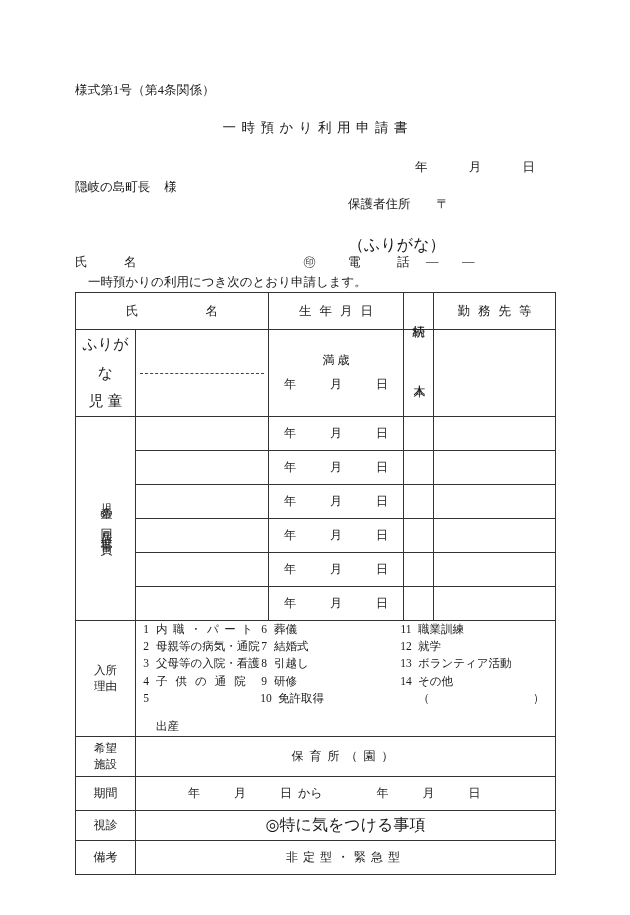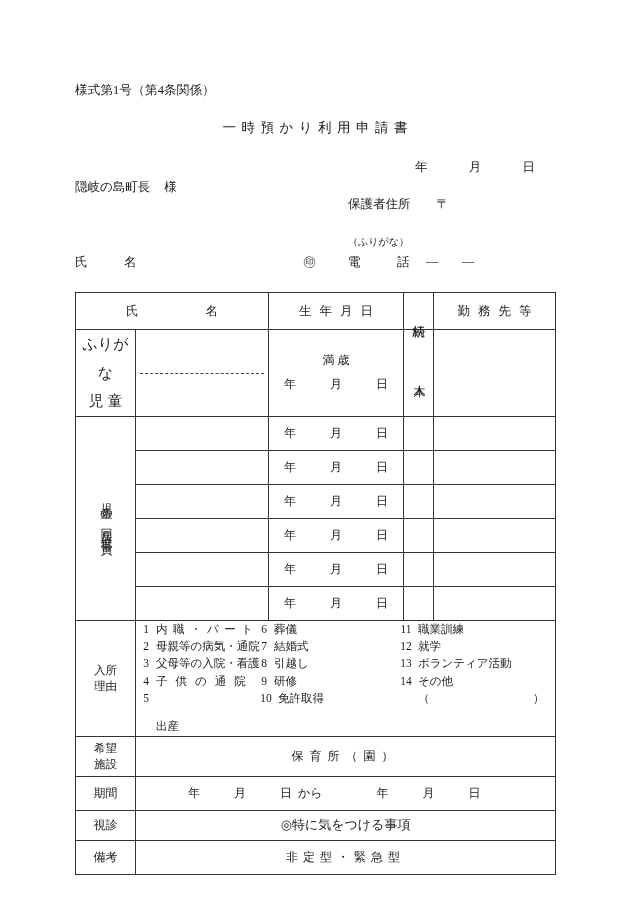--- a/index.html
+++ b/index.html
@@ -55,21 +55,21 @@
 
   .guardian-addr {
     left: 348px; top: 196px;
     font-size: 12.5px;
     white-space: nowrap;
   }
   .guardian-addr .postal { margin-left: 26px; }
 
   .furigana-top {
     left: 348px; top: 235px;
-    font-size: 10px;
+    font-size: 16px;
     white-space: nowrap;
   }
 
   .name-row {
     left: 75px; top: 254px;
     width: 460px;
     font-size: 12.5px;
     white-space: nowrap;
   }
   .name-row .lbl-name {
@@ -206,21 +206,21 @@
   .period-inner .g2 {
     display: inline-flex;
     width: 104px;
     justify-content: space-between;
     margin-left: 54px;
   }
 
   .checkup-cell {
     text-align: left;
     padding-left: 5px;
-    font-size: 13px;
+    font-size: 16px;
   }
   .remarks-cell {
     text-align: left;
     padding-left: 42px;
     font-size: 12px;
     letter-spacing: 5px;
   }
   .lbl2 {
     font-size: 11.5px;
     line-height: 1.45;
@@ -253,20 +253,21 @@
   <div class="abs furigana-top">（ふりがな）</div>
 
   <div class="abs name-row">
     <span class="lbl-name">氏　名</span>
     <span class="seal">㊞</span>
     <span class="lbl-tel">電　話</span>
     <span class="dash1">—</span>
     <span class="dash2">—</span>
   </div>
 
+  <div class="abs intro">一時預かりの利用につき次のとおり申請します。</div>
 
   <table class="abs form-table">
     <colgroup>
       <col style="width:60px">
       <col style="width:133px">
       <col style="width:135px">
       <col style="width:30px">
       <col style="width:122px">
     </colgroup>
     <tbody>

